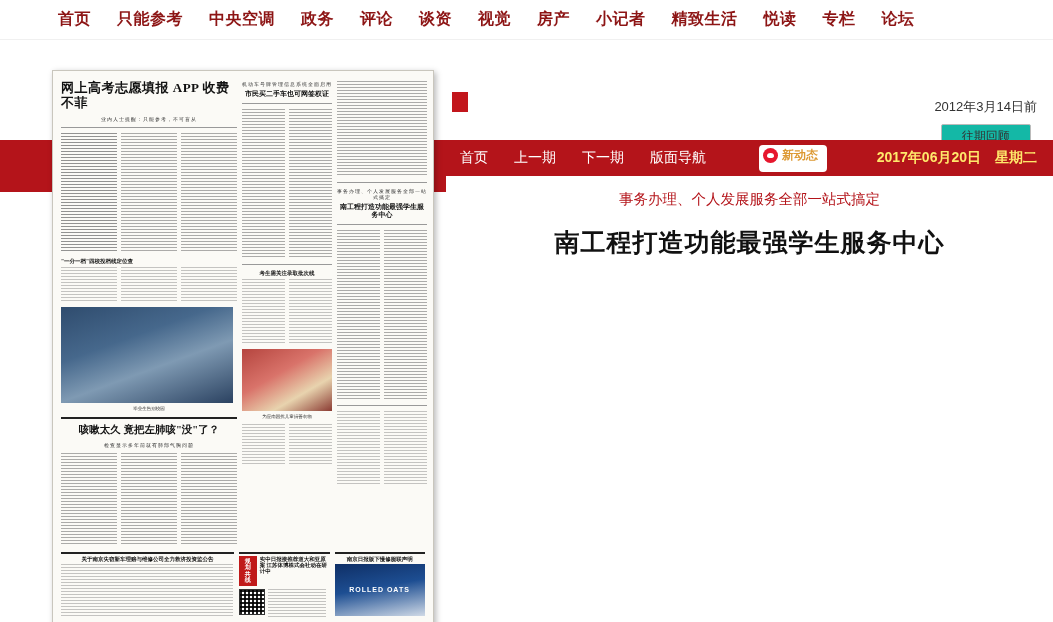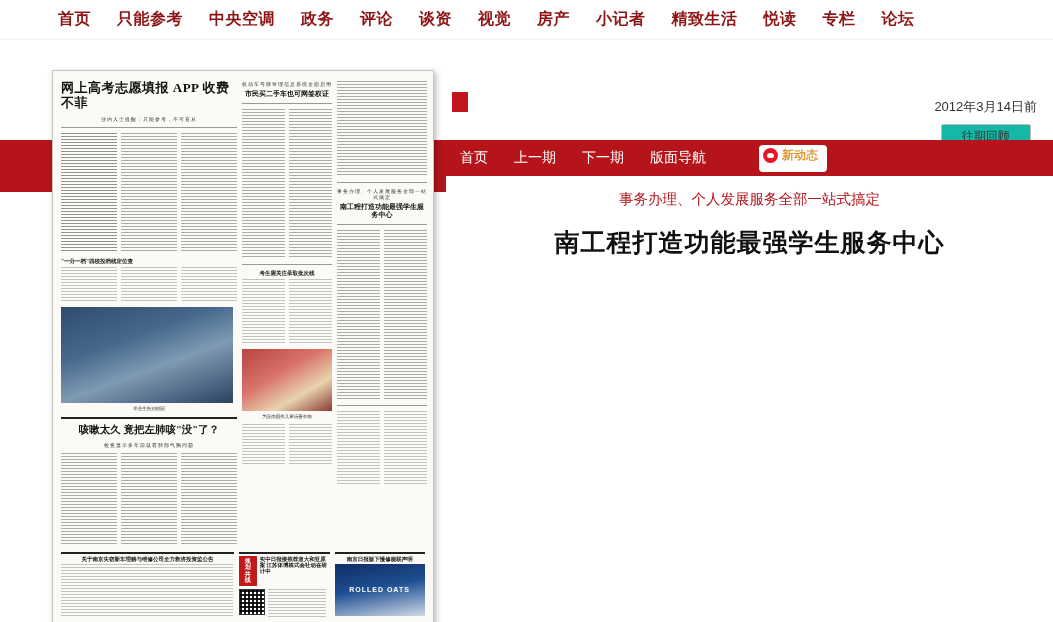--- a/index.html
+++ b/index.html
@@ -323,20 +323,21 @@
 
       <div class="red-nav">
         <a href="#">首页</a>
         <a href="#">上一期</a>
         <a href="#">下一期</a>
         <a href="#">版面导航</a>
         <span class="weibo-chip">
           <span class="weibo-eye"></span>
           <span>新动态</span>
         </span>
+        <span class="rn-date">2017年06月20日　星期二</span>
       </div>
 
 
       <div class="article">
         <div class="art-kicker">事务办理、个人发展服务全部一站式搞定</div>
         <h1 class="art-title">南工程打造功能最强学生服务中心</h1>
       </div>
 
     </div>
   </div>

